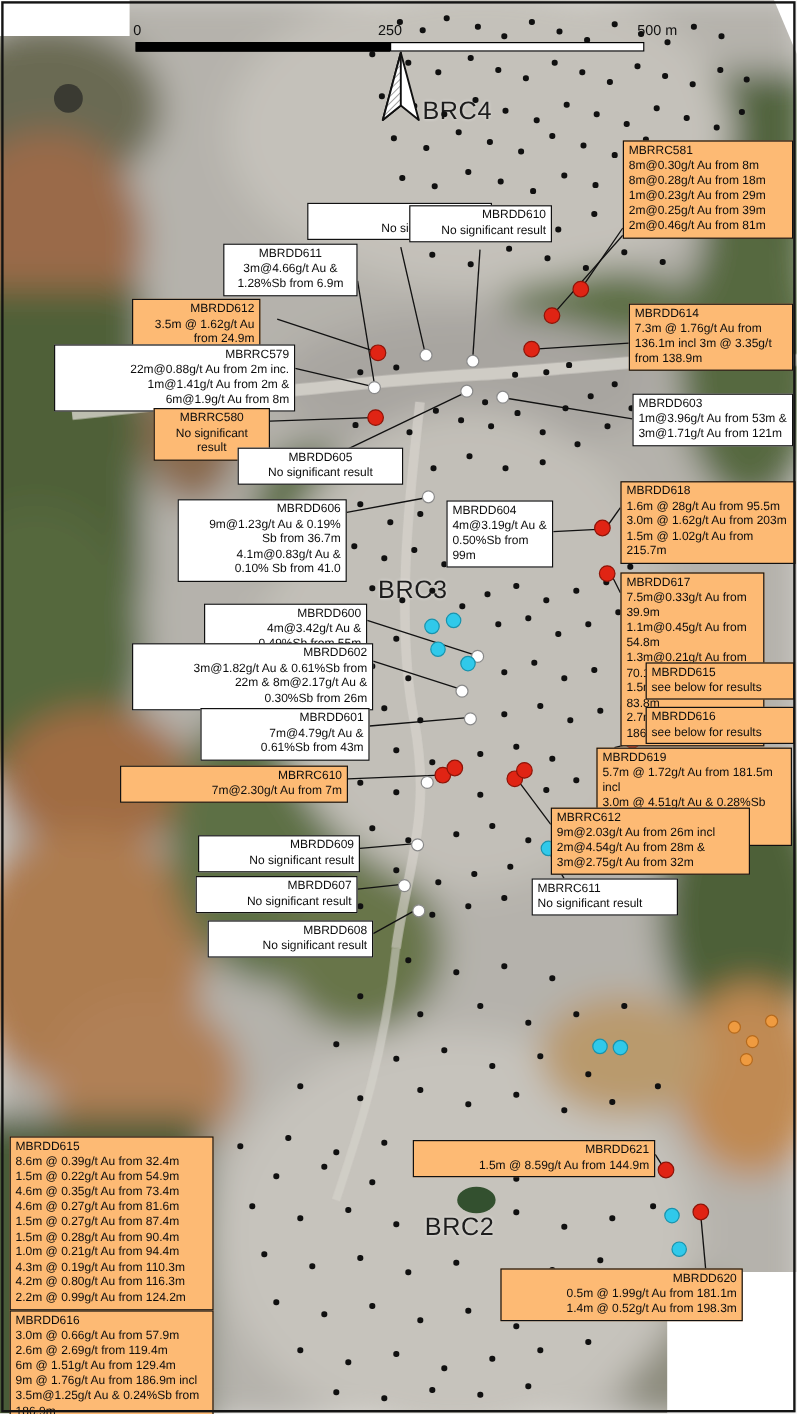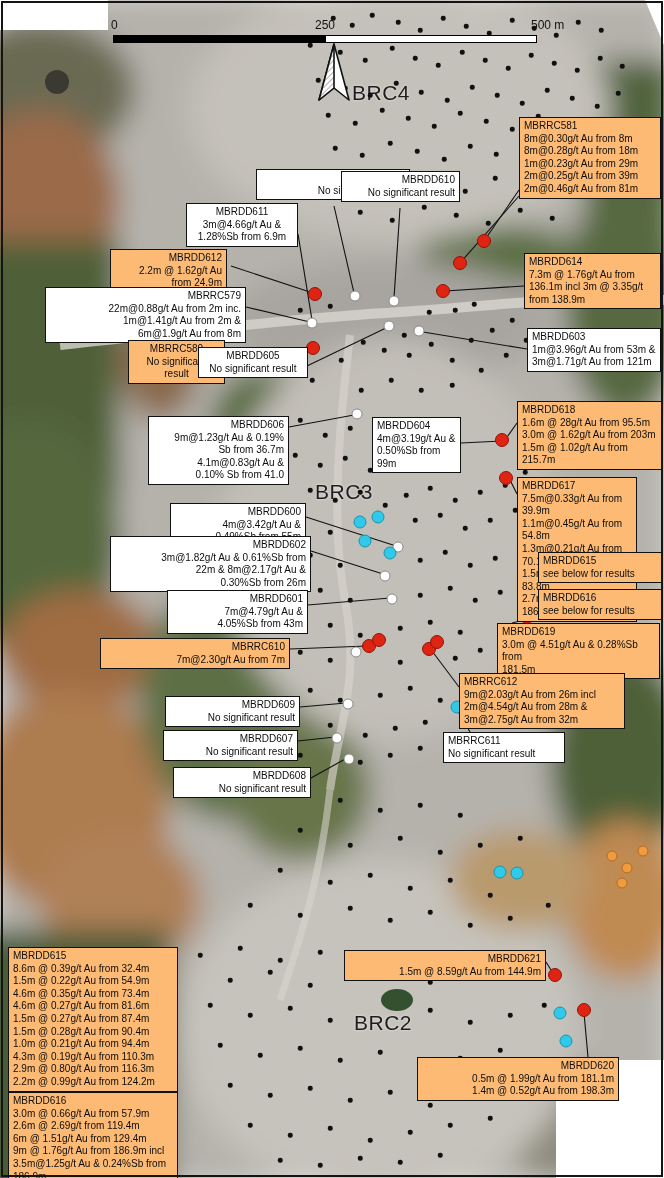--- a/index.html
+++ b/index.html
@@ -421,23 +421,23 @@
       </div>
       <div class="callout plain" style="left: 341px; top: 171px; width: 119px; text-align: right;">
         <div>MBRDD610</div>
         <div>No significant result</div>
       </div>
       <div class="callout plain" style="left: 186px; top: 203px; width: 112px; text-align: center;">
         <div>MBRDD611</div>
         <div>3m@4.66g/t Au &amp;</div>
         <div>1.28%Sb from 6.9m</div>
       </div>
-      <div class="callout hl" style="left: 110px; top: 249px; width: 117px; text-align: right;">
+      <div class="callout hl" style="left: 110px; top: 249px; width: 107px; text-align: right;">
         <div>MBRDD612</div>
-        <div>2.2m @ 1.62g/t Au</div>
+        <div>3.5m @ 1.62g/t Au</div>
         <div>from 24.9m</div>
       </div>
       <div class="callout plain" style="left: 45px; top: 287px; width: 201px; text-align: right;">
         <div>MBRRC579</div>
         <div>22m@0.88g/t Au from 2m inc.</div>
         <div>1m@1.41g/t Au from 2m &amp;</div>
         <div>6m@1.9g/t Au from 8m</div>
       </div>
       <div class="callout hl" style="left: 524px; top: 253px; width: 137px; text-align: left;">
         <div>MBRDD614</div>
@@ -447,21 +447,21 @@
       </div>
       <div class="callout plain" style="left: 527px; top: 328px; width: 134px; text-align: left;">
         <div>MBRDD603</div>
         <div>1m@3.96g/t Au from 53m &amp;</div>
         <div>3m@1.71g/t Au from 121m</div>
       </div>
       <div class="callout hl" style="left: 128px; top: 340px; width: 97px; text-align: center;">
         <div>MBRRC580</div>
         <div>No significant result</div>
       </div>
-      <div class="callout plain" style="left: 198px; top: 347px; width: 110px; text-align: center;">
+      <div class="callout plain" style="left: 198px; top: 373px; width: 138px; text-align: center;">
         <div>MBRDD605</div>
         <div>No significant result</div>
       </div>
       <div class="callout hl" style="left: 517px; top: 401px; width: 146px; text-align: left;">
         <div>MBRDD618</div>
         <div>1.6m @ 28g/t Au from 95.5m</div>
         <div>3.0m @ 1.62g/t Au from 203m</div>
         <div>1.5m @ 1.02g/t Au from 215.7m</div>
       </div>
       <div class="callout plain" style="left: 148px; top: 416px; width: 141px; text-align: right;">
@@ -500,24 +500,25 @@
         <div>MBRDD615</div>
         <div>see below for results</div>
       </div>
       <div class="callout hl" style="left: 538px; top: 589px; width: 124px; text-align: left;">
         <div>MBRDD616</div>
         <div>see below for results</div>
       </div>
       <div class="callout plain" style="left: 167px; top: 590px; width: 141px; text-align: right;">
         <div>MBRDD601</div>
         <div>7m@4.79g/t Au &amp;</div>
-        <div>4.05%Sb from 43m</div>
+        <div>0.61%Sb from 43m</div>
       </div>
       <div class="callout hl" style="left: 497px; top: 623px; width: 163px; text-align: left;">
         <div>MBRDD619</div>
+        <div>5.7m @ 1.72g/t Au from 181.5m incl</div>
         <div>3.0m @ 4.51g/t Au &amp; 0.28%Sb from</div>
         <div>181.5m</div>
       </div>
       <div class="callout hl" style="left: 100px; top: 638px; width: 190px; text-align: right;">
         <div>MBRRC610</div>
         <div>7m@2.30g/t Au from 7m</div>
       </div>
       <div class="callout hl" style="left: 459px; top: 673px; width: 166px; text-align: left;">
         <div>MBRRC612</div>
         <div>9m@2.03g/t Au from 26m incl</div>
@@ -543,21 +544,21 @@
       <div class="callout hl" style="left: 8px; top: 947px; width: 170px; text-align: left;">
         <div>MBRDD615</div>
         <div>8.6m @ 0.39g/t Au from 32.4m</div>
         <div>1.5m @ 0.22g/t Au from 54.9m</div>
         <div>4.6m @ 0.35g/t Au from 73.4m</div>
         <div>4.6m @ 0.27g/t Au from 81.6m</div>
         <div>1.5m @ 0.27g/t Au from 87.4m</div>
         <div>1.5m @ 0.28g/t Au from 90.4m</div>
         <div>1.0m @ 0.21g/t Au from 94.4m</div>
         <div>4.3m @ 0.19g/t Au from 110.3m</div>
-        <div>2.9m @ 0.80g/t Au from 116.3m</div>
+        <div>4.2m @ 0.80g/t Au from 116.3m</div>
         <div>2.2m @ 0.99g/t Au from 124.2m</div>
       </div>
       <div class="callout hl" style="left: 344px; top: 950px; width: 202px; text-align: right;">
         <div>MBRDD621</div>
         <div>1.5m @ 8.59g/t Au from 144.9m</div>
       </div>
       <div class="callout hl" style="left: 8px; top: 1092px; width: 170px; text-align: left;">
         <div>MBRDD616</div>
         <div>3.0m @ 0.66g/t Au from 57.9m</div>
         <div>2.6m @ 2.69g/t from 119.4m</div>

